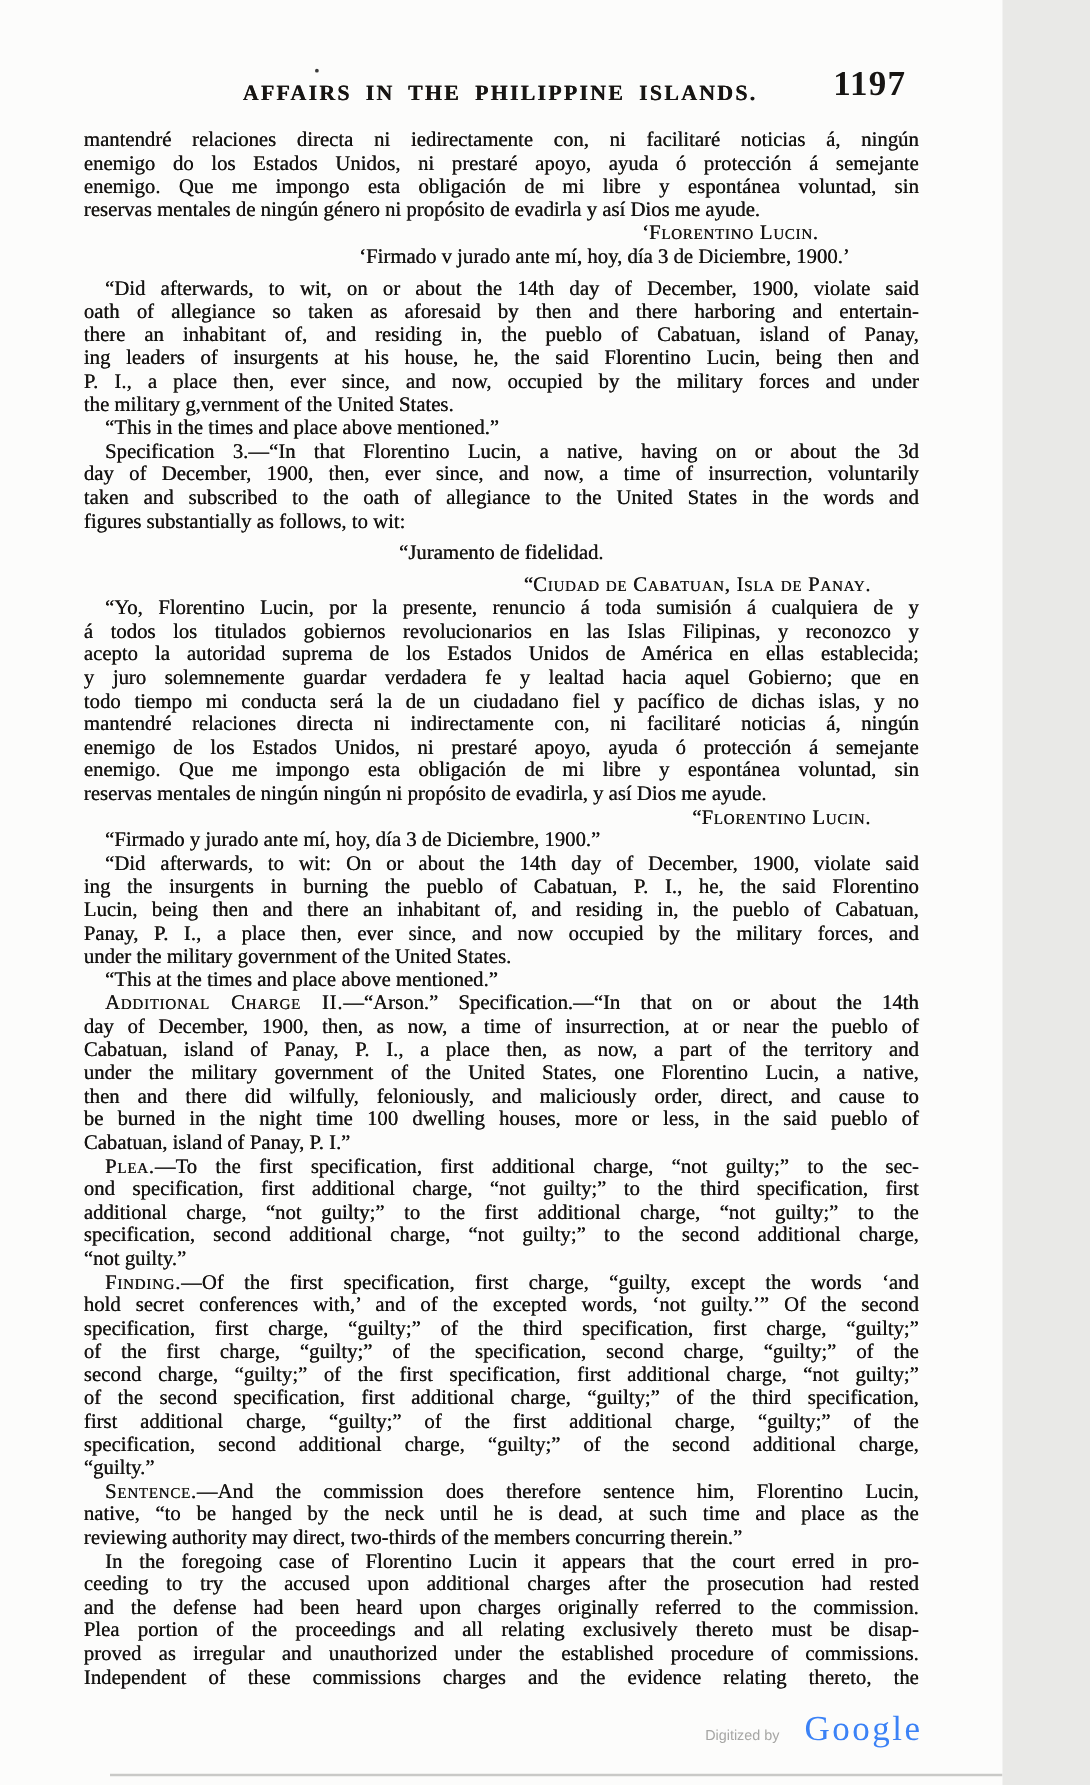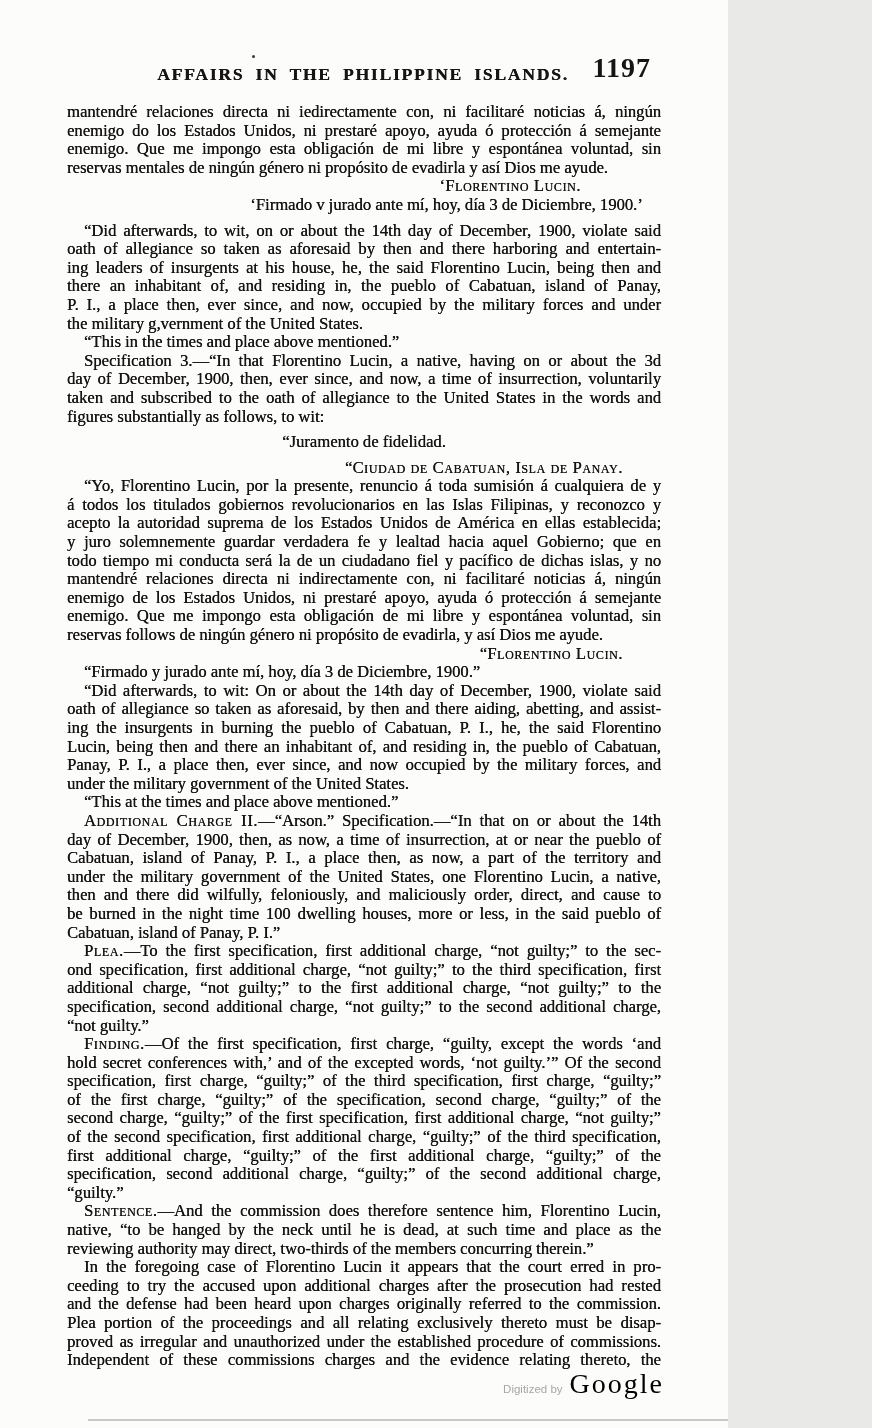--- a/index.html
+++ b/index.html
@@ -1,18 +1,18 @@
 <!DOCTYPE html>
 <html><head>
 <meta charset="utf-8">
 <style>
   html,body{margin:0;padding:0;background:#e9e9e7;}
   #page{
     position:relative;
-    width:728px;height:1428px;
+    width:802px;height:1428px;
     background:#fcfcfb;
     overflow:hidden;
     font-family:"Liberation Serif", serif;
     color:#171513;
   }
   
   #header{position:absolute;left:65px;right:67px;top:56px;height:34px;}
   #page-title{
     position:absolute;left:50%;top:8px;transform:translateX(-50%);
     font-size:17.5px;font-weight:bold;letter-spacing:1.8px;word-spacing:5px;
@@ -36,25 +36,25 @@
   .para .line:first-child{text-indent:17px;}
   .center .line{text-align:center;text-align-last:center;}
   .center-offset .line{text-align:center;text-align-last:center;padding-left:165px;}
   .right-near .line{text-align:right;text-align-last:right;padding-right:38px;}
   .sig-deep .line{text-align:right;text-align-last:right;padding-right:80px;}
   .sc{font-variant:small-caps;letter-spacing:0.6px;}
   .it{}
   
   #watermark{
     position:absolute;right:64px;top:1368px;
-    display:flex;align-items:baseline;gap:7px;
+    display:flex;align-items:baseline;gap:20px;
     color:#9d9d9b;
   }
   #digitized-by{font-family:"Liberation Sans", sans-serif;font-size:11.5px;color:#a6a6a4;}
-  #google-logo{font-family:"Liberation Serif", serif;font-size:28px;letter-spacing:2px;color:#000000;}
+  #google-logo{font-family:"Liberation Serif", serif;font-size:28px;letter-spacing:2px;color:#3b82f6;}
   #scan-edge-line{
     position:absolute;left:88px;right:0;top:1419px;height:2px;background:#c9c9c7;
   }
 </style>
 </head>
 <body>
 
 <div id="page">
 
   <div id="header">
@@ -73,22 +73,22 @@
       </div>
       <div class="block sig-deep">
         <div class="line last"><span>‘</span><span class="sc">Florentino Lucin.</span></div>
       </div>
       <div class="block center-offset">
         <div class="line last"><span>‘Firmado v jurado ante mí, hoy, día 3 de Diciembre, 1900.’</span></div>
       </div>
       <div class="block para gap">
         <div class="line"><span>“Did afterwards, to wit, on or about the 14th day of December, 1900, violate said</span></div>
         <div class="line"><span>oath of allegiance so taken as aforesaid by then and there harboring and entertain-</span></div>
+        <div class="line"><span>there an inhabitant of, and residing in, the pueblo of Cabatuan, island of Panay,</span></div>
         <div class="line"><span>ing leaders of insurgents at his house, he, the said Florentino Lucin, being then and</span></div>
-        <div class="line"><span>there an inhabitant of, and residing in, the pueblo of Cabatuan, island of Panay,</span></div>
         <div class="line"><span>P. I., a place then, ever since, and now, occupied by the military forces and under</span></div>
         <div class="line last"><span>the military g,vernment of the United States.</span></div>
       </div>
       <div class="block para">
         <div class="line last"><span>“This in the times and place above mentioned.”</span></div>
       </div>
       <div class="block para">
         <div class="line"><span class="it">Specification 3.</span><span>—“In that Florentino Lucin, a native, having on or about the 3d</span></div>
         <div class="line"><span>day of December, 1900, then, ever since, and now, a time of insurrection, voluntarily</span></div>
         <div class="line"><span>taken and subscribed to the oath of allegiance to the United States in the words and</span></div>
@@ -102,31 +102,30 @@
       </div>
       <div class="block para">
         <div class="line"><span>“Yo, Florentino Lucin, por la presente, renuncio á toda sumisión á cualquiera de y</span></div>
         <div class="line"><span>á todos los titulados gobiernos revolucionarios en las Islas Filipinas, y reconozco y</span></div>
         <div class="line"><span>acepto la autoridad suprema de los Estados Unidos de América en ellas establecida;</span></div>
         <div class="line"><span>y juro solemnemente guardar verdadera fe y lealtad hacia aquel Gobierno; que en</span></div>
         <div class="line"><span>todo tiempo mi conducta será la de un ciudadano fiel y pacífico de dichas islas, y no</span></div>
         <div class="line"><span>mantendré relaciones directa ni indirectamente con, ni facilitaré noticias á, ningún</span></div>
         <div class="line"><span>enemigo de los Estados Unidos, ni prestaré apoyo, ayuda ó protección á semejante</span></div>
         <div class="line"><span>enemigo.  Que me impongo esta obligación de mi libre y espontánea voluntad, sin</span></div>
-        <div class="line last"><span>reservas follows de ningún género ni propósito de evadirla, y así Dios me ayude.</span></div>
+        <div class="line last"><span>reservas mentales de ningún ningún ni propósito de evadirla, y así Dios me ayude.</span></div>
       </div>
       <div class="block right-near">
         <div class="line last"><span>“</span><span class="sc">Florentino Lucin.</span></div>
       </div>
       <div class="block para">
         <div class="line last"><span>“Firmado y jurado ante mí, hoy, día 3 de Diciembre, 1900.”</span></div>
       </div>
       <div class="block para">
         <div class="line"><span>“Did afterwards, to wit:  On or about the 14th day of December, 1900, violate said</span></div>
-        <div class="line"><span>oath of allegiance so taken as aforesaid, by then and there aiding, abetting, and assist-</span></div>
         <div class="line"><span>ing the insurgents in burning the pueblo of Cabatuan, P. I., he, the said Florentino</span></div>
         <div class="line"><span>Lucin, being then and there an inhabitant of, and residing in, the pueblo of Cabatuan,</span></div>
         <div class="line"><span>Panay, P. I., a place then, ever since, and now occupied by the military forces, and</span></div>
         <div class="line last"><span>under the military government of the United States.</span></div>
       </div>
       <div class="block para">
         <div class="line last"><span>“This at the times and place above mentioned.”</span></div>
       </div>
       <div class="block para">
         <div class="line"><span class="sc">Additional Charge II.</span><span>—“Arson.”  Specification.—“In that on or about the 14th</span></div>

